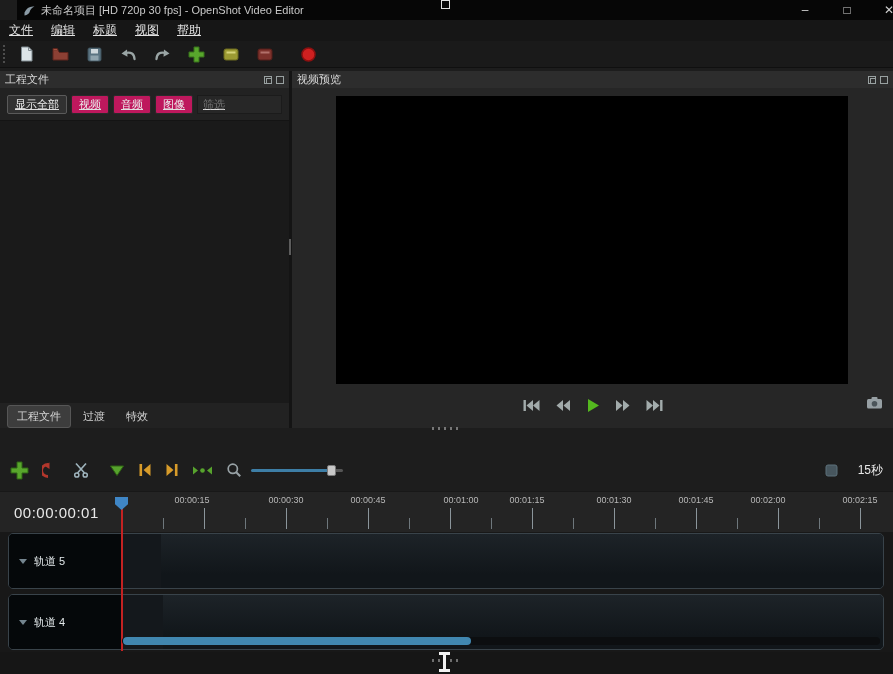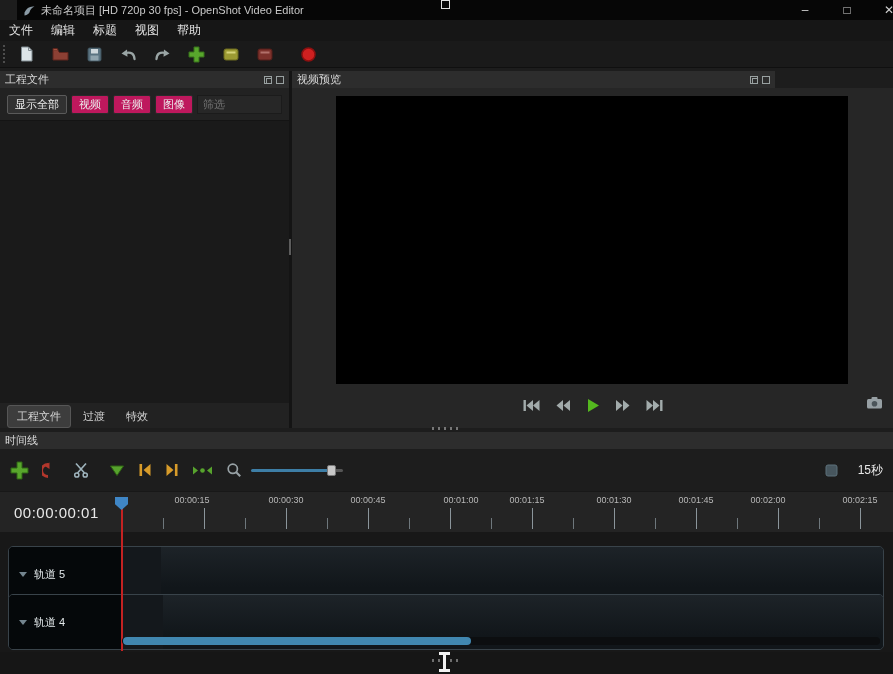--- a/index.html
+++ b/index.html
@@ -10,46 +10,46 @@
   
   .titlebar { position:absolute; left:0; top:0; width:100%; height:20px; background:#060606;
               display:flex; align-items:center; font-size:11px; color:#c9c9c9; z-index:20;margin-left:17px; }
   .app-icon { margin:0 5px 0 6px; display:flex; }
   .title-text { white-space:nowrap; }
   .win-controls { margin-left:auto; display:flex; height:100%; }
   .win-btn { width:42px; display:flex; align-items:center; justify-content:center; font-size:12px; color:#cfcfcf; }
 
   
   .menubar { position:absolute; top:20px; left:0; width:100%; height:21px; background:#161616;
-             display:flex; align-items:center; font-size:12px; color:#e2e2e2; }
+             display:flex; align-items:center; font-size:12px; color:#e2e2e2;text-decoration:underline; }
   .menu-item { padding:0 9px; height:100%; display:flex; align-items:center; }
 
   
   .toolbar { position:absolute; top:41px; left:0; width:100%; height:27px; background:#1a1a1a;
              display:flex; align-items:center; gap:13px; padding-left:16px; border-bottom:1px solid #101010; }
   .tb-handle { position:absolute; left:3px; top:4px; width:2px; height:19px;
                background:repeating-linear-gradient(#4d4d4d 0 2px, transparent 2px 4px); }
   .tb-btn { display:flex; align-items:center; justify-content:center; width:21px; height:21px; }
   .mirror { transform:scaleX(-1); }
 
   
   .panel-header { position:absolute; height:17px; background:#2d2d2d; display:flex; align-items:center;
                   font-size:11px; color:#d8d8d8; padding:0 5px; }
   #ph-left  { top:71px; left:0; width:289px; }
-  #ph-right { top:71px; left:292px; width:483px; }
+  #ph-right { top:71px; left:292px; width:601px; }
   #ph-timeline { top:432px; left:0; width:100%; }
   .dock-icons { margin-left:auto; display:flex; gap:4px; align-items:center; }
   .dock-sq { width:8px; height:8px; border:1px solid #99a1a1; display:block; }
   .dock-sq.inner { position:relative; }
   .dock-sq.inner::after { content:""; position:absolute; left:1px; top:1px; width:4px; height:4px; border:1px solid #99a1a1; }
 
   
   .left-body { position:absolute; left:0; top:88px; width:289px; height:340px; background:#222; }
   .filter-row { position:absolute; left:0; top:90px; width:289px; height:28px; display:flex;
-                align-items:center; gap:4px; padding:0 7px; }
+                align-items:center; gap:4px; padding:0 7px;text-decoration:underline; }
   .filter-btn { height:19px; padding:0 7px; background:#be185d; border:1px solid #2a2a2a; border-radius:2px;
                 font-size:11px; color:#ededed; display:flex; align-items:center; white-space:nowrap; }
   .filter-btn.active { background:#313131; border-color:#5a5a5a; }
   .filter-input { flex:1; min-width:0; height:19px; background:#272727; border:1px solid #1b1b1b;
                   color:#bdbdbd; font-size:11px; padding:0 5px; font-family:inherit; }
   .files-area { position:absolute; left:0; top:120px; width:289px; height:283px; background:#1a1a1a;
                 border-top:1px solid #141414; }
   .tabs-row { position:absolute; left:0; top:405px; width:289px; height:23px; display:flex;
               align-items:center; gap:3px; padding:0 7px; font-size:11px; }
   .tab { padding:3px 9px; color:#d5d5d5; border-radius:3px; }
@@ -90,21 +90,21 @@
   .ruler-label { position:absolute; top:3px; width:62px; text-align:center; font-size:9px; color:#b8b8b8; }
   .ticks-major { position:absolute; left:122px; right:0; top:16px; height:21px;
                  background:repeating-linear-gradient(90deg,#8b959b 0 1px, transparent 1px 82px); }
   .ticks-minor { position:absolute; left:163px; right:0; top:26px; height:11px;
                  background:repeating-linear-gradient(90deg,#6e777c 0 1px, transparent 1px 82px); }
 
   
   .tracks-area { position:absolute; left:0; top:532px; width:100%; height:120px; background:#181818; }
   .track-row { position:absolute; left:8px; right:9px; height:56px; border:1px solid #39434a;
                border-radius:5px; overflow:hidden; display:flex; background:#14181c; }
-  #track5 { top:14px;gap:40px; }
+  #track5 { top:1px;gap:40px; }
   #track4 { top:62px;gap:42px; }
   .track-label { width:112px; background:#05080a; display:flex; align-items:center; gap:7px;
                  padding-left:10px; font-size:11px; color:#e2e8ea; flex:none; }
   .chev { width:0; height:0; border-left:4px solid transparent; border-right:4px solid transparent;
           border-top:5px solid #74858f; }
   .track-body { flex:1; background:linear-gradient(#1d2328 0%, #11161a 75%); }
 
   .playhead-marker { position:absolute; left:115px; top:497px; width:13px; height:13px; background:#3f86c6;
                      clip-path:polygon(0 0,100% 0,100% 55%,50% 100%,0 55%); z-index:8; }
   .playhead-line { position:absolute; left:121px; top:509px; width:2px; height:142px; background:#c32222; z-index:7; }
@@ -279,23 +279,20 @@
   <span class="camera-btn">
     <svg width="17" height="13" viewBox="0 0 17 13">
         <rect x="1" y="3" width="15" height="9.5" rx="1.5" fill="#97a0a4"></rect>
         <rect x="5.5" y="1" width="6" height="3" rx="1" fill="#97a0a4"></rect>
         <circle cx="8.5" cy="7.8" r="2.8" fill="#4c555a"></circle>
       </svg>
   </span>
 
   <div class="hsplit-dots"></div>
 
-  <div class="panel-header" id="ph-timeline">
-    <span>时间线</span>
-  </div>
 
   <div class="tl-toolbar">
     <span class="tl-btn">
       <svg width="19" height="19" viewBox="0 0 19 19">
           <path d="M7 1h5v6h6v5h-6v6H7v-6H1V7h6z" fill="#58a62c" stroke="#2f6414"></path>
         </svg>
     </span>
     <span class="tl-btn">
       <svg width="18" height="17" viewBox="0 0 18 17">
           <path d="M6 2.5 A6.5 6 0 1 0 6 14.5" fill="none" stroke="#b2372c" stroke-width="3"></path>

